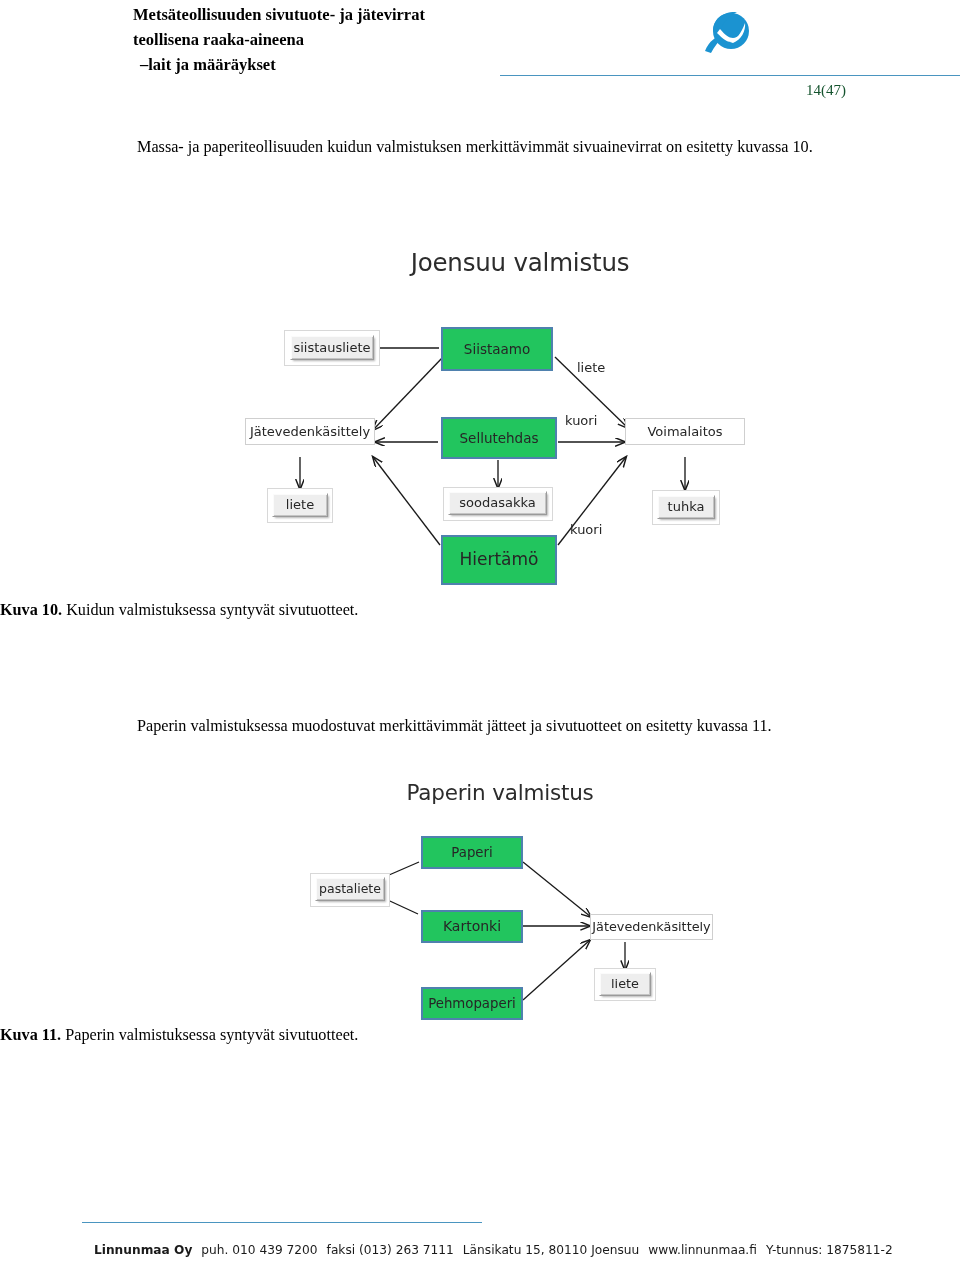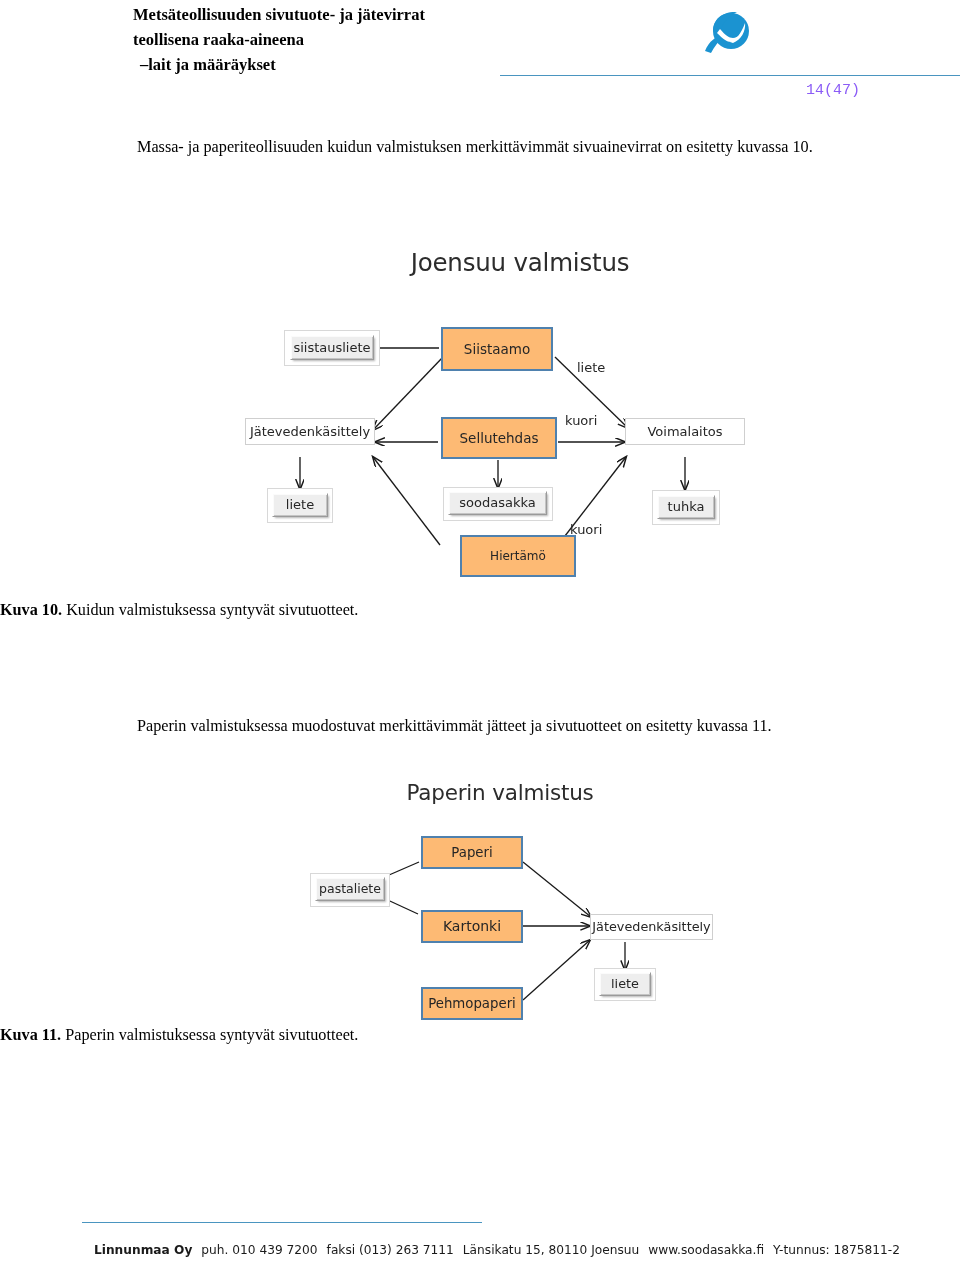--- a/index.html
+++ b/index.html
@@ -33,22 +33,22 @@
     font-family:"DejaVu Sans", sans-serif;
     font-size:33px;letter-spacing:-0.4px;color:#231f20;font-weight:400;
   }
 
   .header-rule{
     position:absolute;left:500px;top:75px;width:460px;height:0;
     border-top:1.6px solid #4a95c0;
   }
   .page-number{
     position:absolute;left:806px;top:82px;
-    font-family:Liberation Mono, monospace;
-    font-size:15px;color:#8b5cf6;
+    font-family:Liberation Serif, serif;
+    font-size:15px;color:#14532d;
   }
 
   
   .para{
     position:absolute;
     font-family:"Liberation Serif", serif;
     font-size:16.2px;line-height:28px;color:#000;
     text-align:left;
   }
   #para1{left:137px;top:133px;width:790px;}
@@ -82,21 +82,21 @@
     display:flex;align-items:center;justify-content:center;
     font-family:"DejaVu Sans", sans-serif;
     color:#262626;
     background:#ffffff;
     text-align:center;
     line-height:1.05;
   }
   
   .node.blue{
     border:2.1px solid #4f81ae;
-    background:#fdba74;
+    background:#22c55e;
   }
   
   .node.grey{
     border:1px solid #cfcfcf;
     background:#ffffff;
   }
   
   .node.bevel{
     background:#eeeeee;
     border-top:1px solid #ffffff;
@@ -211,21 +211,21 @@
 
     <div class="bevel-frame" style="left:27px;top:253px;width:66px;height:35px;"></div>
     <div class="node bevel" style="left:32px;top:258px;width:56px;height:24px;font-size:13px;">liete</div>
 
     <div class="bevel-frame" style="left:203px;top:252px;width:110px;height:34px;"></div>
     <div class="node bevel" style="left:208px;top:256px;width:99px;height:24px;font-size:13px;">soodasakka</div>
 
     <div class="bevel-frame" style="left:412px;top:255px;width:68px;height:35px;"></div>
     <div class="node bevel" style="left:417px;top:260px;width:58px;height:24px;font-size:13px;">tuhka</div>
 
-    <div class="node blue" style="left:201px;top:300px;width:116px;height:42px;font-size:12px;margin-left:19px;">Hiertämö</div>
+    <div class="node blue" style="left:201px;top:300px;width:116px;height:50px;font-size:17px;">Hiertämö</div>
 
     <div class="edge-label" style="left:330px;top:287px;font-size:13px;">kuori</div>
   </div>
 
   <div class="caption" id="cap1">
     <b>Kuva 10.</b><span> Kuidun valmistuksessa syntyvät sivutuotteet.</span>
   </div>
 
   <div class="para" id="para2">Paperin valmistuksessa muodostuvat merkittävimmät jätteet ja sivutuotteet on esitetty kuvassa 11.</div>
 
@@ -269,16 +269,16 @@
 
     <div class="node blue" style="left:141px;top:217px;width:102px;height:33px;font-size:13.3px;">Pehmopaperi</div>
   </div>
 
   <div class="caption" id="cap2">
     <b>Kuva 11.</b><span> Paperin valmistuksessa syntyvät sivutuotteet.</span>
   </div>
 
   <div class="footer-rule"></div>
   <div class="footer-text">
-    <span class="fcompany">Linnunmaa Oy</span><span class="fseg">puh. 010 439 7200</span><span class="fseg">faksi (013) 263 7111</span><span class="fseg">Länsikatu 15, 80110 Joensuu</span><span class="fseg">www.soodasakka.fi</span><span class="fseg">Y-tunnus: 1875811-2</span>
+    <span class="fcompany">Linnunmaa Oy</span><span class="fseg">puh. 010 439 7200</span><span class="fseg">faksi (013) 263 7111</span><span class="fseg">Länsikatu 15, 80110 Joensuu</span><span class="fseg">www.linnunmaa.fi</span><span class="fseg">Y-tunnus: 1875811-2</span>
   </div>
 
 </div>
 
 </body></html>

